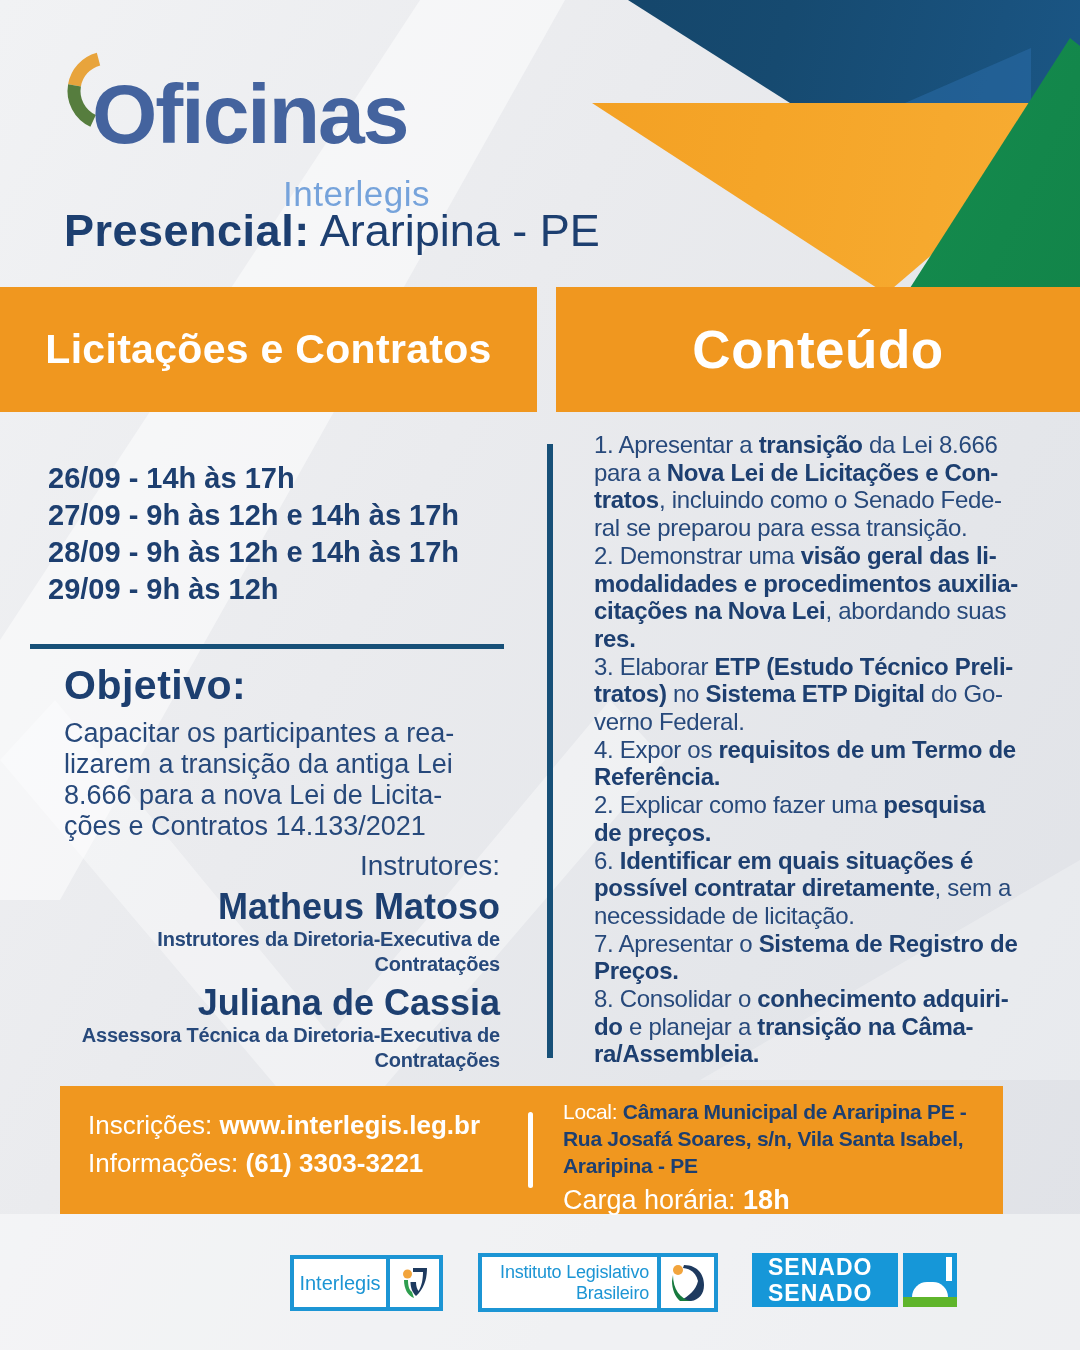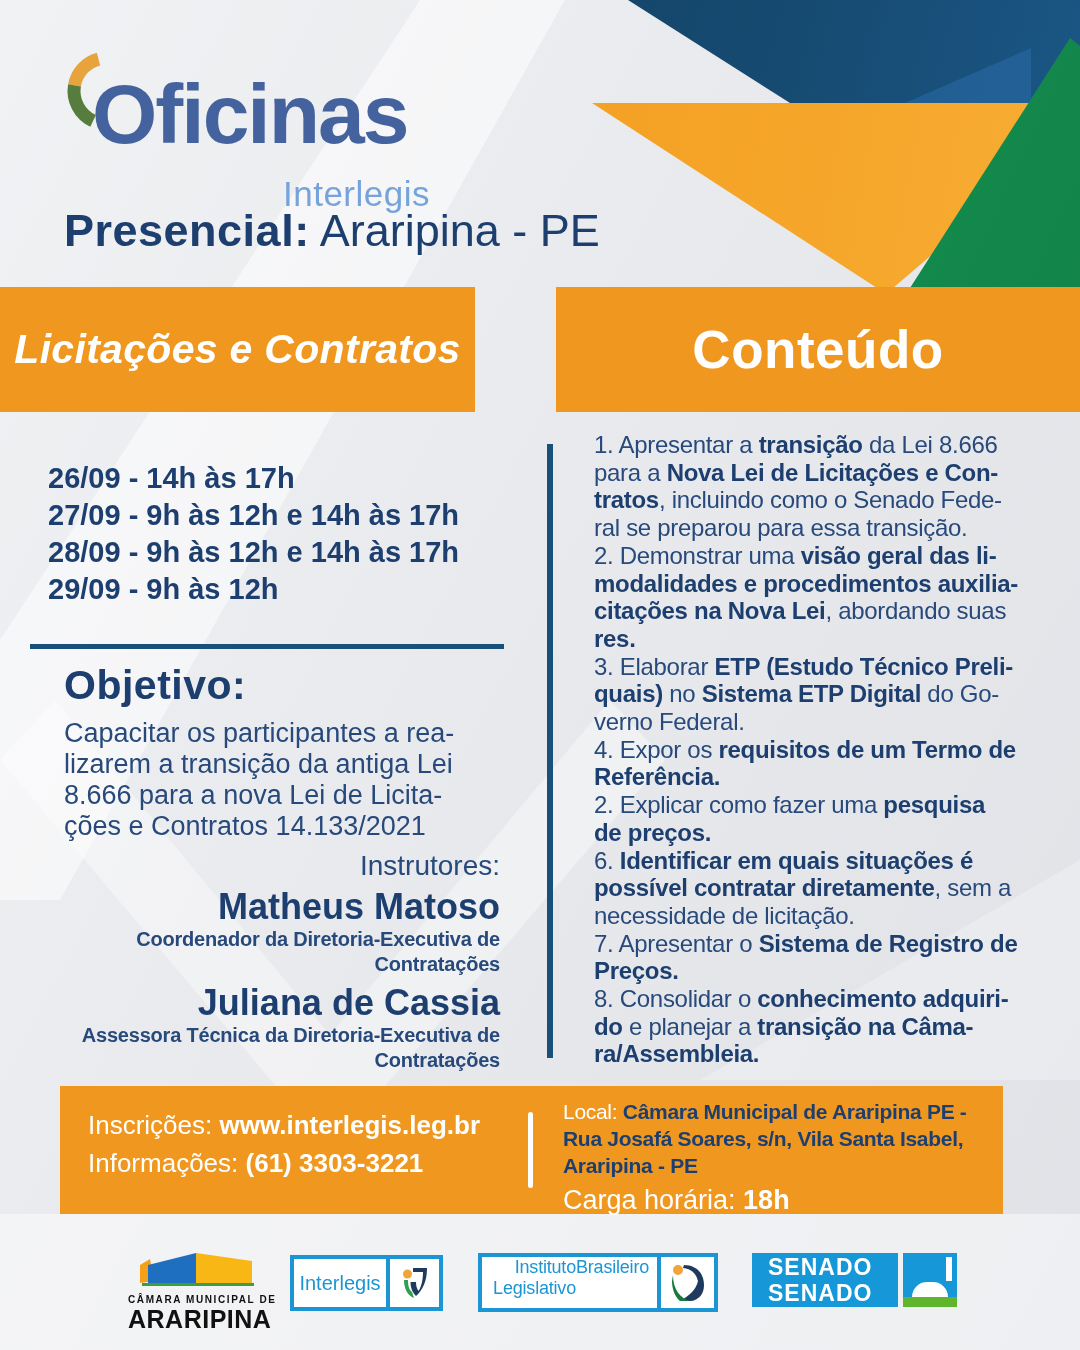--- a/index.html
+++ b/index.html
@@ -30,21 +30,21 @@
   .o-arcs{position:absolute;left:-2px;top:-7px;}
   .brand-title{position:relative;margin:18px;padding-left:10px;font-size:84px;font-weight:bold;
     color:#44639E;letter-spacing:-2px;line-height:92px;}
   .brand-sub{margin:-4px 0 0 0;text-align:right;font-size:35px;color:#76A3DB;font-weight:500;letter-spacing:.5px;}
 
   .headline{position:absolute;left:64px;top:205px;font-size:45px;color:#1D3F70;white-space:nowrap;}
   .headline .b{font-weight:bold;letter-spacing:.5px;}
 
   
   .banner{position:absolute;top:287px;height:125px;background:#F0971F;display:flex;align-items:center;justify-content:center;color:#fff;font-weight:bold;}
-  .banner-left{left:0;width:475px;font-size:41px;letter-spacing:.3px;font-style:italic;}
+  .banner-left{left:0;width:537px;font-size:41px;letter-spacing:.3px;}
   .banner-right{left:556px;width:524px;font-size:53px;letter-spacing:.5px;}
 
   
   .schedule{position:absolute;left:48px;top:460px;font-size:29px;font-weight:bold;color:#1D3F70;line-height:37px;white-space:nowrap;}
   .hline{position:absolute;left:30px;top:644px;width:474px;height:5px;background:#175078;}
   .obj-title{position:absolute;left:64px;top:662px;font-size:41px;font-weight:800;color:#1D3F70;letter-spacing:.5px;}
   .obj-text{position:absolute;left:64px;top:718px;font-size:27px;color:#27497B;line-height:31px;white-space:nowrap;}
   .instructors{position:absolute;left:60px;top:850px;width:440px;text-align:right;color:#27497B;}
   .inst-heading{font-size:28px;margin-bottom:5px;}
   .inst-name{font-size:36px;font-weight:bold;color:#1D3F70;line-height:40px;}
@@ -68,21 +68,21 @@
 
   
   .lg-camara{position:absolute;left:128px;top:1250px;width:140px;text-align:center;color:#111;}
   .camara-l1{font-size:10px;letter-spacing:1.6px;font-weight:600;margin-top:2px;white-space:nowrap;}
   .camara-l2{font-size:25px;font-weight:800;letter-spacing:.5px;}
   .box-logo{position:absolute;background:#fff;border:4px solid #1C95D4;box-sizing:border-box;display:flex;align-items:stretch;}
   .lg-inter{left:290px;top:1255px;width:153px;height:56px;}
   .lg-ilb{left:478px;top:1253px;width:240px;height:59px;}
   .box-text{flex:1;display:flex;align-items:center;justify-content:center;color:#1C95D4;}
   .inter-label{font-size:20px;}
-  .ilb-text{flex:1;display:flex;justify-content:center;text-align:right;padding-right:8px;color:#1C95D4;font-size:18px;line-height:21px;letter-spacing:-.2px;}
+  .ilb-text{flex:1;display:flex;flex-direction:column;justify-content:center;text-align:right;padding-right:8px;color:#1C95D4;font-size:18px;line-height:21px;letter-spacing:-.2px;}
   .box-icon{border-left:4px solid #1C95D4;display:flex;align-items:center;justify-content:center;}
   .inter-icon-cell{width:49px;}
   .ilb-icon-cell{width:53px;}
   .lg-senado{position:absolute;left:752px;top:1253px;height:54px;display:flex;}
   .senado-text{width:146px;background:#1697D8;color:#fff;display:flex;flex-direction:column;justify-content:center;padding-left:16px;box-sizing:border-box;font-size:23px;font-weight:bold;letter-spacing:1px;line-height:26px;}
   .senado-icon{width:54px;background:#1697D8;margin-left:5px;position:relative;overflow:hidden;}
   .dome{position:absolute;left:9px;bottom:10px;width:36px;height:15px;background:#fff;border-radius:18px 18px 0 0;}
   .tower{position:absolute;right:5px;top:4px;width:6px;height:24px;background:#fff;}
   .grass{position:absolute;left:0;bottom:0;width:100%;height:10px;background:#5FB52B;}
 </style>
@@ -134,21 +134,21 @@
       <div>Capacitar os participantes a rea-</div>
       <div>lizarem a transição da antiga Lei</div>
       <div>8.666 para a nova Lei de Licita-</div>
       <div>ções e Contratos 14.133/2021</div>
     </div>
 
   <div class="instructors">
     <div class="inst-heading">Instrutores:</div>
     <div class="inst-name">Matheus Matoso</div>
     <div class="inst-role">
-      <div>Coordenador da Diretoria-Executiva de</div>
+      <div>Instrutores da Diretoria-Executiva de</div>
       <div>Contratações</div>
     </div>
     <div class="inst-name">Juliana de Cassia</div>
     <div class="inst-role">
       <div>Assessora Técnica da Diretoria-Executiva de</div>
       <div>Contratações</div>
     </div>
   </div>
 
   <div class="vline"></div>
@@ -156,21 +156,21 @@
   <div class="content rich">
       <div><span>1. Apresentar a </span><span class="b">transição</span><span> da Lei 8.666</span></div>
       <div><span>para a </span><span class="b">Nova Lei de Licitações e Con-</span></div>
       <div><span class="b">tratos</span><span>, incluindo como o Senado Fede-</span></div>
       <div><span>ral se preparou para essa transição.</span></div>
       <div><span>2. Demonstrar uma </span><span class="b">visão geral das li-</span></div>
       <div><span class="b">modalidades e procedimentos auxilia-</span></div>
       <div><span class="b">citações na Nova Lei</span><span>, abordando suas</span></div>
       <div><span class="b">res.</span></div>
       <div><span>3. Elaborar </span><span class="b">ETP (Estudo Técnico Preli-</span></div>
-      <div><span class="b">quais)</span><span> no </span><span class="b">Sistema ETP Digital</span><span> do Go-</span></div>
+      <div><span class="b">tratos)</span><span> no </span><span class="b">Sistema ETP Digital</span><span> do Go-</span></div>
       <div><span>verno Federal.</span></div>
       <div><span>4. Expor os </span><span class="b">requisitos de um Termo de</span></div>
       <div><span class="b">Referência.</span></div>
       <div><span>2. Explicar como fazer uma </span><span class="b">pesquisa</span></div>
       <div><span class="b">de preços.</span></div>
       <div><span>6. </span><span class="b">Identificar em quais situações é</span></div>
       <div><span class="b">possível contratar diretamente</span><span>, sem a</span></div>
       <div><span>necessidade de licitação.</span></div>
       <div><span>7. Apresentar o </span><span class="b">Sistema de Registro de</span></div>
       <div><span class="b">Preços.</span></div>
@@ -194,30 +194,20 @@
           <div><span>Local: </span><span class="b">Câmara Municipal de Araripina PE -</span></div>
           <div><span class="b">Rua Josafá Soares, s/n, Vila Santa Isabel,</span></div>
           <div><span class="b">Araripina - PE</span></div>
         </div>
       <div class="carga">
         <span>Carga horária: </span><span class="b">18h</span>
       </div>
     </div>
   </div>
 
-  <div class="lg-camara">
-    <svg width="120" height="38" viewBox="0 0 120 38">
-      <polygon points="2,15 12,9 16,31 2,33" fill="#F5A019"></polygon>
-      <polygon points="10,15 58,3 58,34 10,33" fill="#1E6FC0"></polygon>
-      <polygon points="58,3 114,11 114,34 58,34" fill="#F9B715"></polygon>
-      <rect x="4" y="33" width="112" height="3" fill="#3F9E3C"></rect>
-    </svg>
-    <div class="camara-l1">CÂMARA MUNICIPAL DE</div>
-    <div class="camara-l2">ARARIPINA</div>
-  </div>
 
   <div class="box-logo lg-inter">
     <div class="box-text inter-label">Interlegis</div>
     <div class="box-icon inter-icon-cell">
       <svg width="30" height="36" viewBox="0 0 30 36">
         <circle cx="7.5" cy="9" r="4.5" fill="#F2A43C"></circle>
         <path d="M13 3 L27 3 C27 14 24 24 16 31 C12 27 10.5 22 10.5 17 L16 17 C16 21 17 24 18.5 26 C22 21 23 13 23 7 L13 7 Z" fill="#1E3A5F"></path>
         <path d="M4 15 C4 24 8 31 14 33 L12 27 C9 25 8 20 8 15 Z" fill="#2E9E4F"></path>
       </svg>
     </div>

